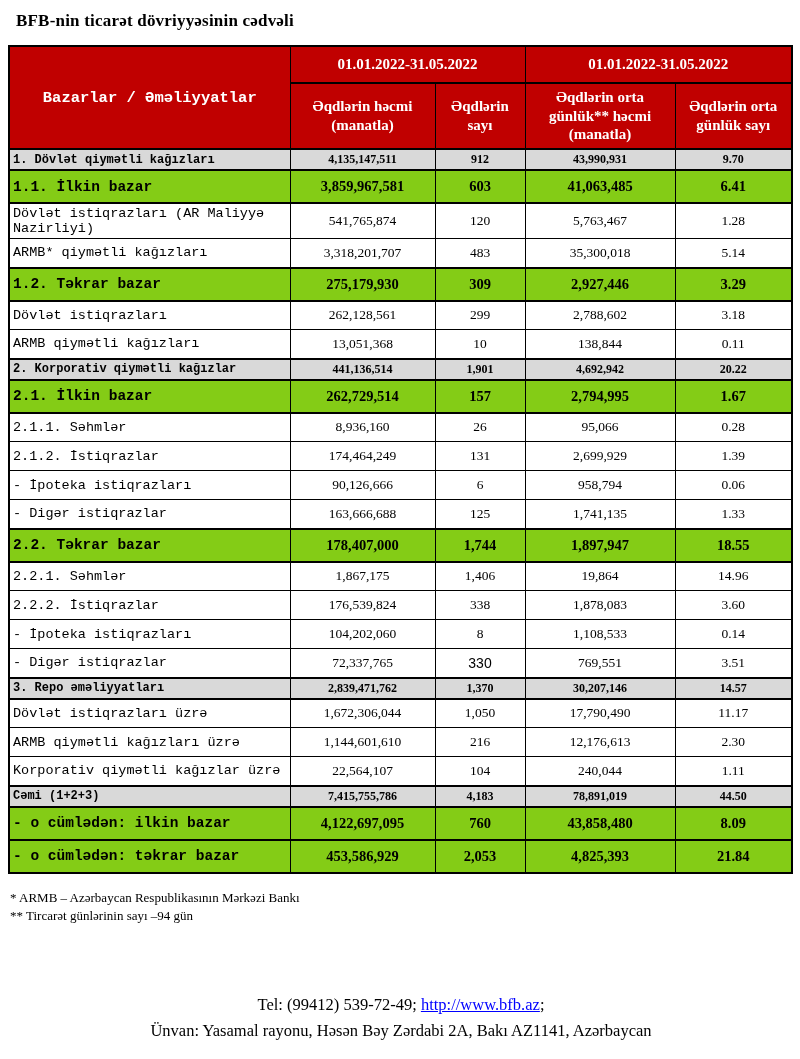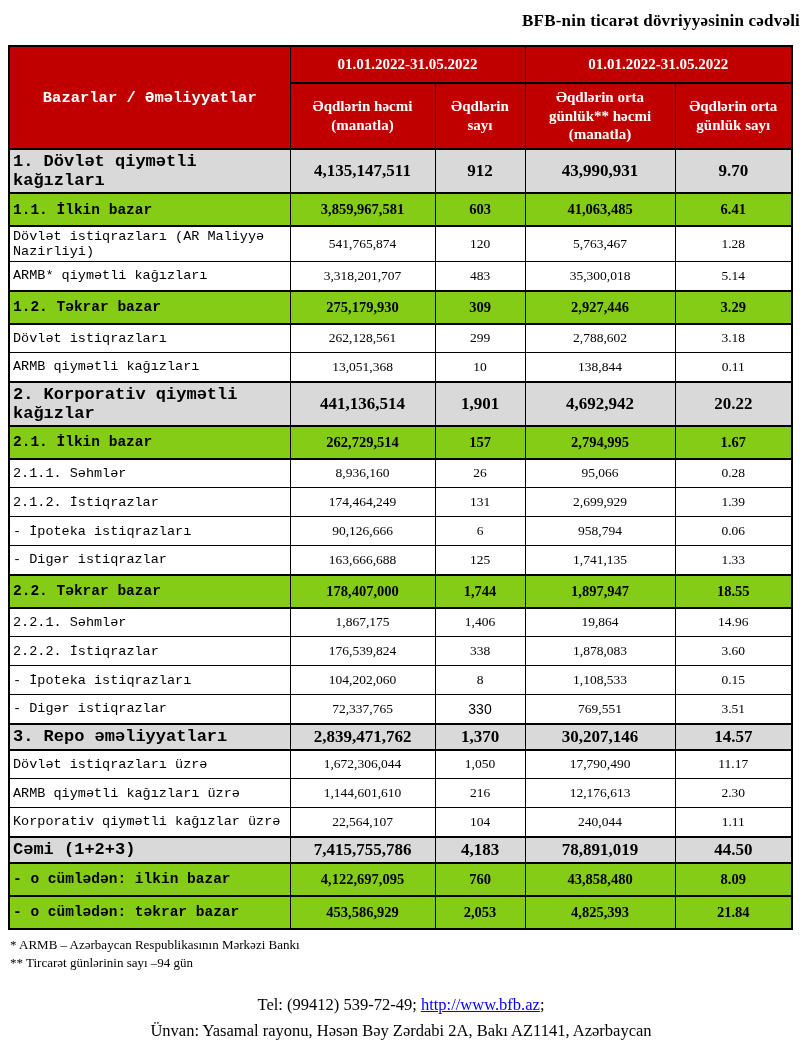--- a/index.html
+++ b/index.html
@@ -9,24 +9,24 @@
   }
   body {
     width: 800px;
     height: 1059px;
     font-family: "Liberation Serif", "DejaVu Serif", serif;
     color: #000;
     position: relative;
     overflow: hidden;
   }
   .page-title {
-    text-align: right;
+    text-align: left;
     font-weight: bold;
     font-size: 17px;
-    padding: 11px 0 14px 0;
+    padding: 11px 0 14px 16px;
     letter-spacing: 0.2px;
   }
   table.trading {
     border-collapse: collapse;
     table-layout: fixed;
     margin-left: 8px;
     width: 783px;
     border: 2px solid #000;
   }
   table.trading th, table.trading td {
@@ -50,39 +50,39 @@
   
   td.c0, th.corner { border-right-width: 2px; font-family: Liberation Mono, monospace; }
   td.c2, th.group-split { border-right-width: 2px; }
   
   td { text-align: center; font-size: 13.5px; vertical-align: middle; }
   td.c0 { text-align: left; padding-left: 8px; }
   tr.r-normal td { background: #ffffff; height: 29px; }
   tr.r-section td {
     background: #d9d9d9;
     font-weight: bold;
-    font-size: 17px;
+    font-size: 12px;
     height: 20px;
     border-top-width: 2px;
     border-bottom-width: 2px;
   }
   tr.r-subsection td, tr.r-subtotal td {
     background: #84cc16;
     font-weight: bold;
     font-size: 14.5px;
     height: 33px;
     border-top-width: 2px;
     border-bottom-width: 2px;
   }
   td.indent-1 { padding-left: 14px; }
   td.indent-2 { padding-left: 46px; }
   td.alt-font { font-family: "Liberation Sans", "DejaVu Sans", sans-serif; font-size: 14px; }
   
   .footnotes {
-    margin: 6px 0 0 10px;
+    margin: 15px 0 0 10px;
     font-size: 13px;
     line-height: 1.4;
   }
   
   .contact-block {
     position: absolute;
     left: 1px;
     width: 800px;
     top: 992px;
     text-align: center;
@@ -232,21 +232,21 @@
         <td class="c1">176,539,824</td>
         <td class="c2">338</td>
         <td class="c3">1,878,083</td>
         <td class="c4">3.60</td>
       </tr>
       <tr class="r-normal">
         <td class="c0 indent-1">- İpoteka istiqrazları</td>
         <td class="c1">104,202,060</td>
         <td class="c2">8</td>
         <td class="c3">1,108,533</td>
-        <td class="c4">0.15</td>
+        <td class="c4">0.14</td>
       </tr>
       <tr class="r-normal">
         <td class="c0 indent-1">- Digər istiqrazlar</td>
         <td class="c1">72,337,765</td>
         <td class="c2 alt-font">330</td>
         <td class="c3">769,551</td>
         <td class="c4">3.51</td>
       </tr>
       <tr class="r-section">
         <td class="c0">3. Repo əməliyyatları</td>

